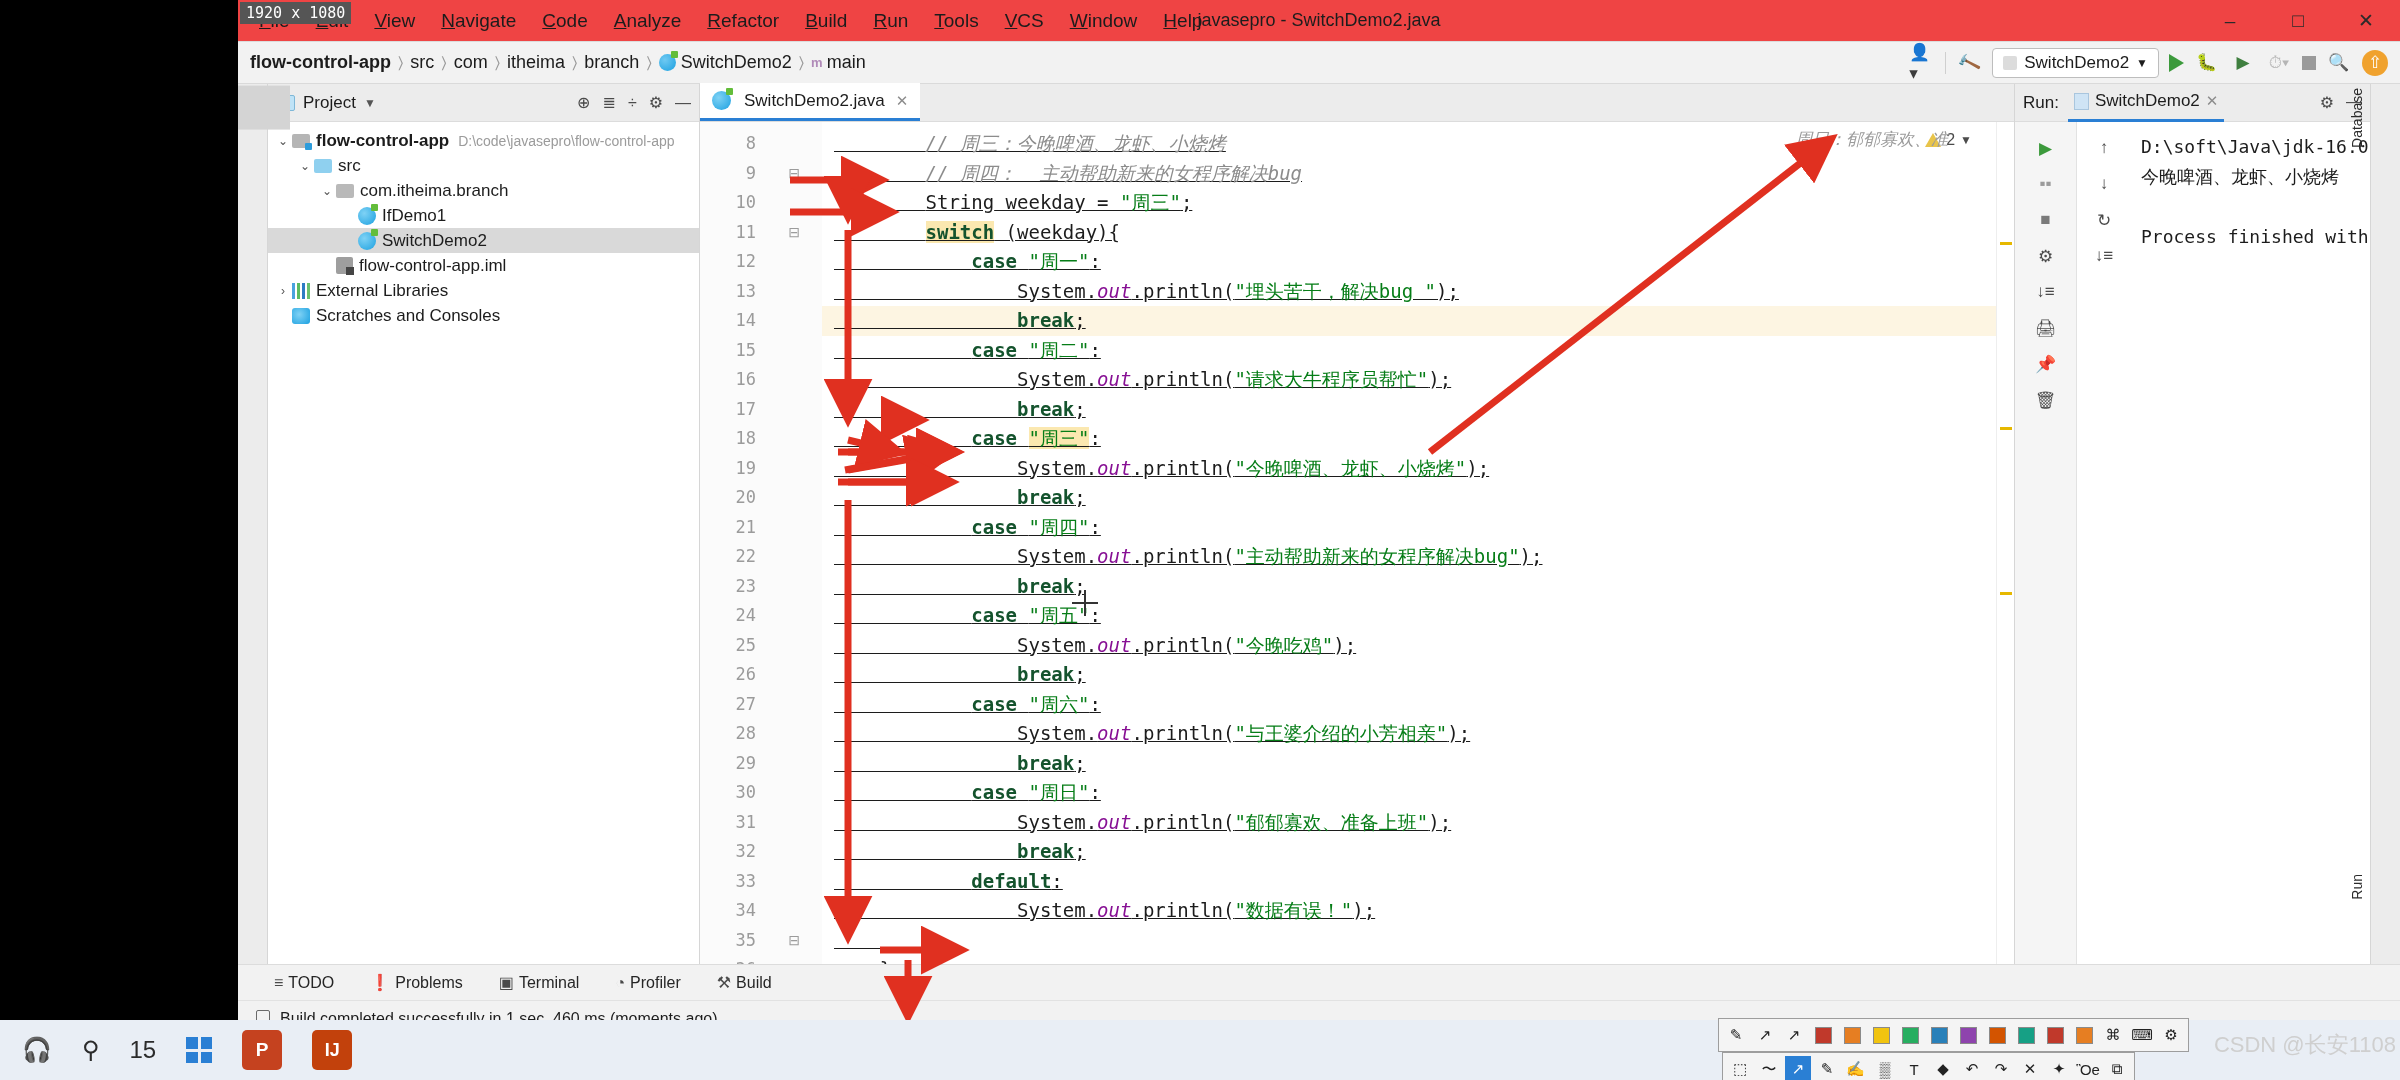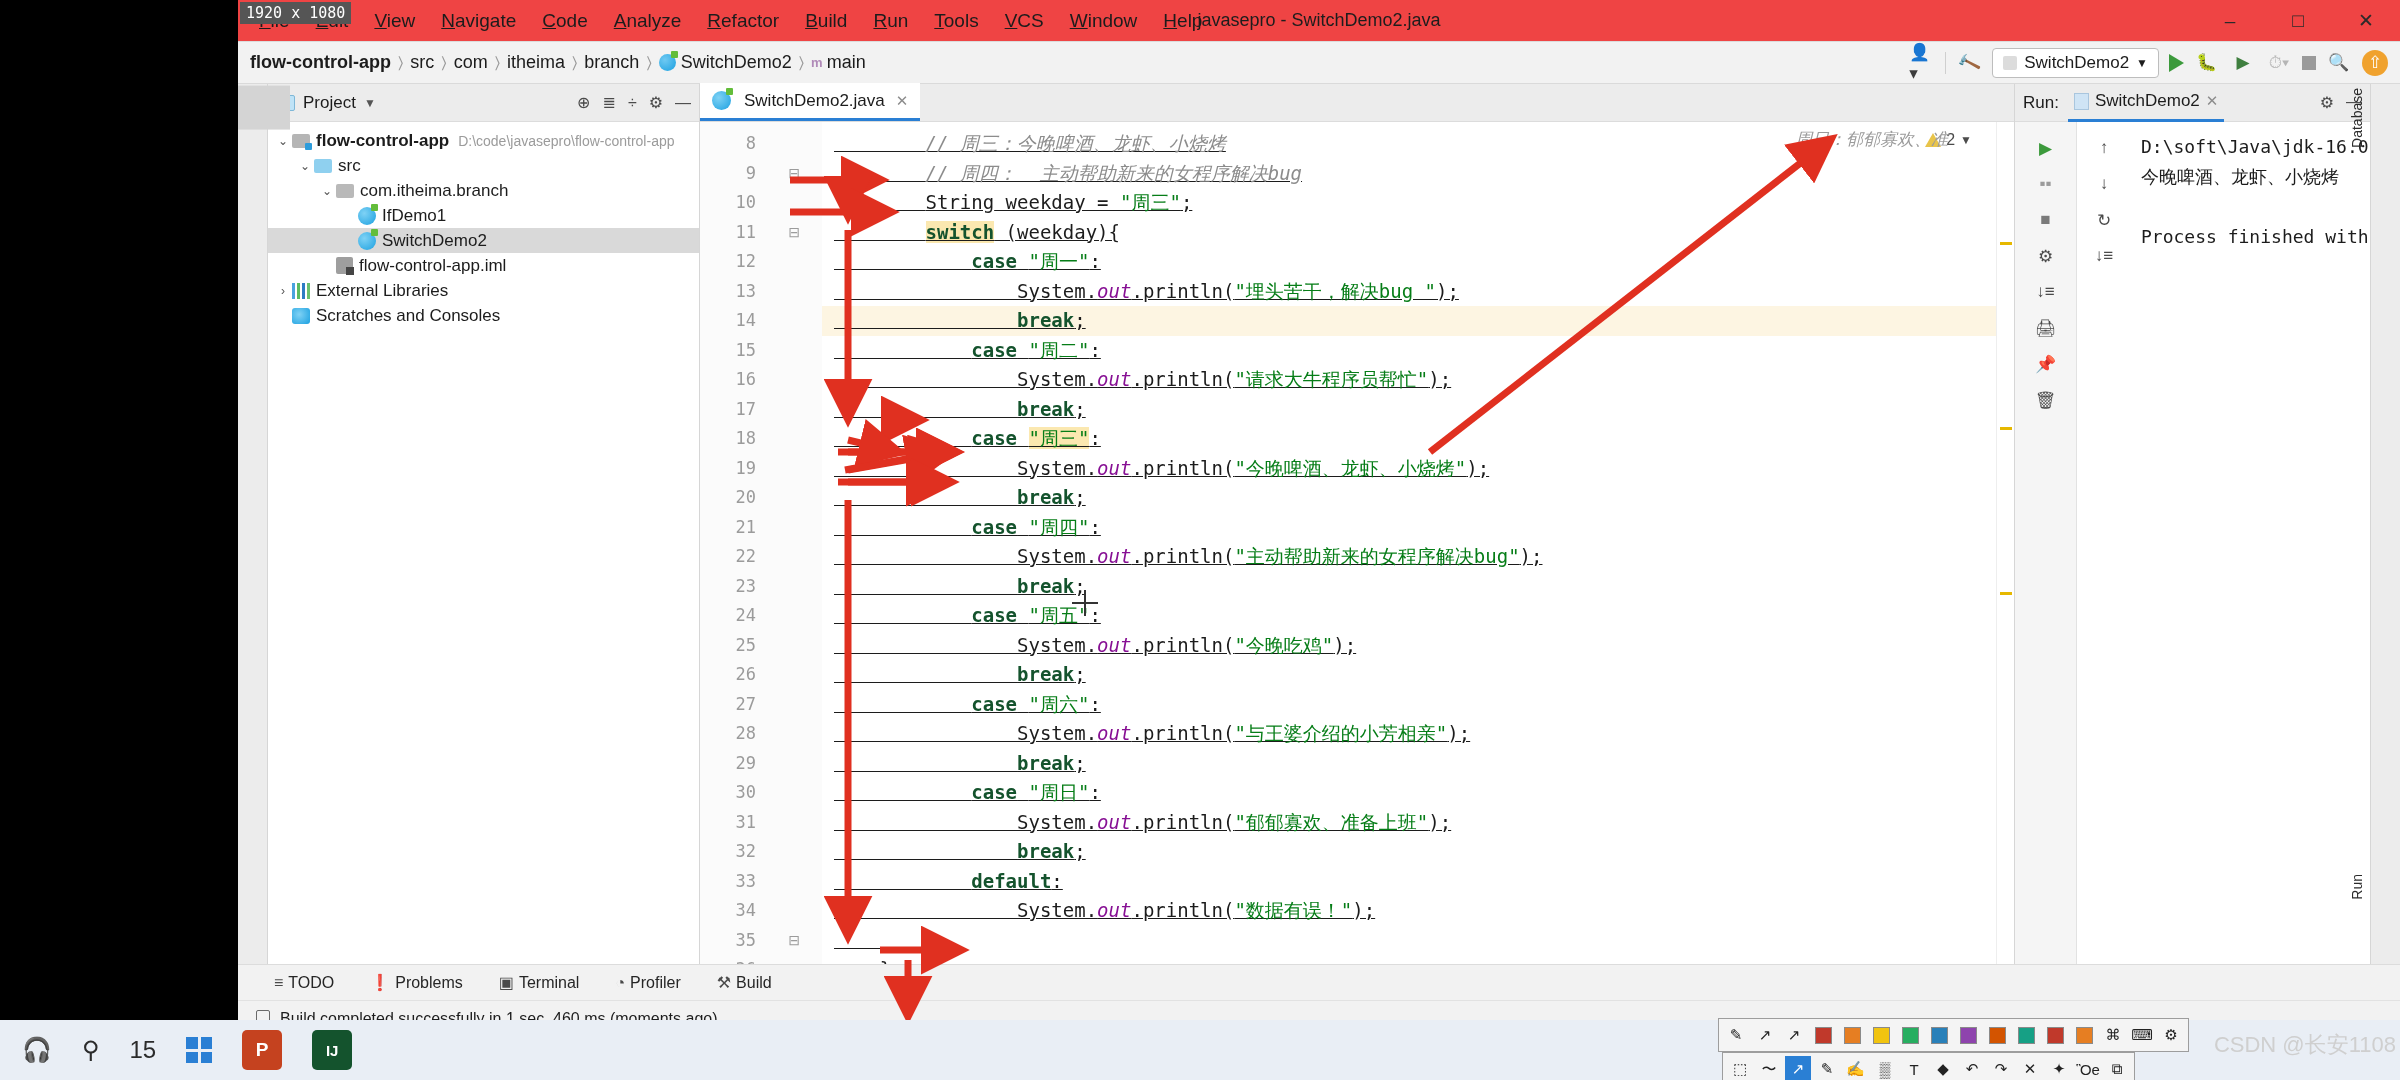--- a/index.html
+++ b/index.html
@@ -538,21 +538,21 @@
       <span class="tb-ic">🎧</span>
       <span class="tb-ic">⚲</span>
       <span class="tb-ic">15</span>
       <span class="winlogo">
           <i></i>
           <i></i>
           <i></i>
           <i></i>
         </span>
       <span class="appbtn" style="background:#c5421f">P</span>
-      <span class="appbtn" style="background:#14532d;font-size:15px">IJ</span>
+      <span class="appbtn" style="background:#c2410c;font-size:18px">IJ</span>
     </div>
   </div>
 
   <div class="annotool" id="annotop" style="left:1718px;top:1018px;">
       <div class="b">✎</div>
       <div class="b">↗</div>
       <div class="b">↗</div>
       <div class="b">
         <span class="sw" style="background: rgb(192, 57, 43);"></span>
       </div>

